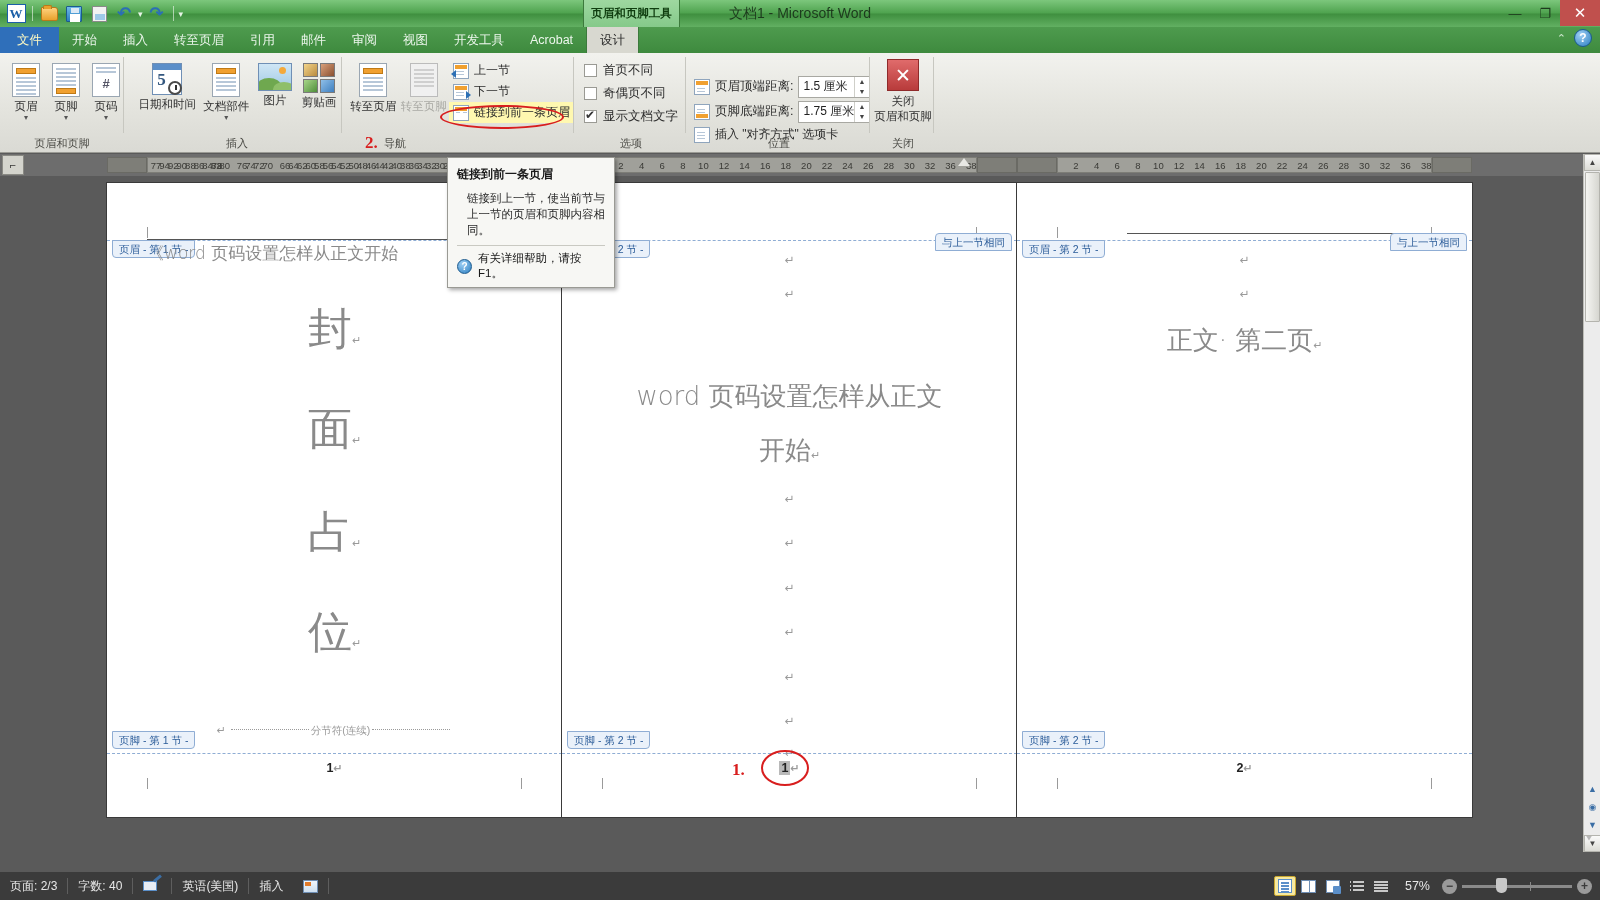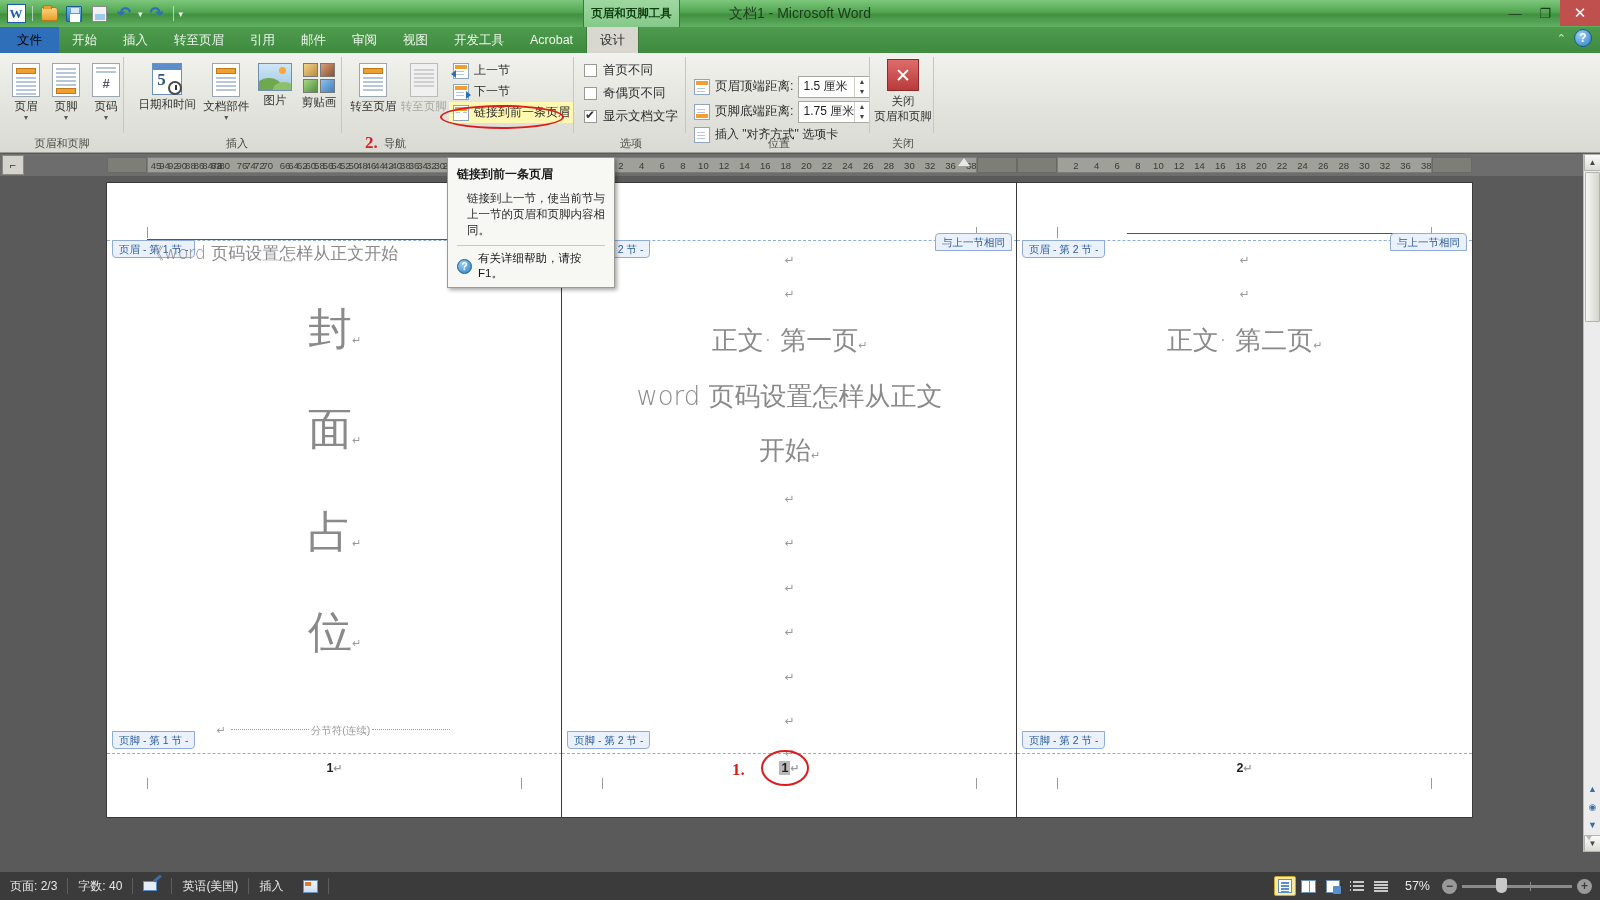--- a/index.html
+++ b/index.html
@@ -59,21 +59,21 @@
   
   .tabstrip {
     position:absolute; left:0; top:27px; width:1600px; height:26px;
     background: linear-gradient(180deg,#4e9b4e,#3e8a3e);
   }
   .tabs { display:flex; align-items:stretch; height:26px; }
   .tab {
     display:flex;align-items:center;padding:0 13px;color:#edf7ed;font-size:12.5px;
     height:26px;
   }
-  .tab.file { background:#2f6fba; color:#000000; padding:12px 17px; }
+  .tab.file { background:#2f6fba; color:#fef9c3; padding:12px 17px; }
   .tab.ctx-active {
     background:#d8d8d0; color:#2b2b2b; border-left:1px solid #3c7a3c; border-right:1px solid #3c7a3c;
   }
   .tab-help {
     position:absolute; right:8px; top:2px; display:flex; align-items:center; gap:8px;
   }
   .chev-up { color:#cfe8cf; font-size:11px; }
   .help-q {
     width:18px;height:18px;border-radius:50%;
     background:radial-gradient(circle at 35% 30%, #9fd0f5, #2b7ec0);
@@ -608,21 +608,21 @@
     <div class="tt-f1">
       <div class="tt-help-ico">?</div>
       <span>有关详细帮助，请按 F1。</span>
     </div>
   </div>
 
   <div class="hruler">
     <div class="tabsel">⌐</div>
     <div class="ruler-margin" style="left:107px;width:40px;"></div>
     <div class="ruler-band" id="hb1" style="left:147px;width:375px;">
-        <span class="tk" style="left: 8px;">45</span>
+        <span class="tk" style="left: 8px;">77</span>
         <span class="tk" style="left: 16.6px;">94</span>
         <span class="tk" style="left: 25.2px;">92</span>
         <span class="tk" style="left: 33.8px;">90</span>
         <span class="tk" style="left: 42.4px;">88</span>
         <span class="tk" style="left: 51px;">86</span>
         <span class="tk" style="left: 59.6px;">84</span>
         <span class="tk" style="left: 68.2px;">82</span>
         <span class="tk" style="left: 76.8px; text-align: right;">80</span>
         <span class="tk" style="left: 69px; text-align: right;">78</span>
         <span class="tk" style="left: 94px;">76</span>
@@ -783,23 +783,20 @@
 
     <div class="page" id="page2">
       <div class="corner-mark" style="left:40px;top:44px;"></div>
       <div class="corner-mark" style="right:40px;top:44px;"></div>
       <div class="hdr-dash" style="left:0;right:0;top:57px;"></div>
       <div class="hf-tag" style="left:5px;top:57px;">页眉 - 第 2 节 -</div>
       <div class="hf-tag right" style="right:5px;top:50px;">与上一节相同</div>
       <div class="p-line" style="top:70px;">↵</div>
 
       <div class="p-line" style="top:104px;">↵</div>
-      <div class="bodytext" style="left:0;right:0;top:140px;font-size:26px;">
-        <span>正文· 第一页</span><span class="pilcrow">↵</span>
-      </div>
       <div class="bodytext" style="left:0;right:0;top:196px;font-size:26px;">
         <span>word 页码设置怎样从正文</span>
       </div>
       <div class="bodytext" style="left:0;right:0;top:250px;font-size:26px;">
         <span>开始</span><span class="pilcrow">↵</span>
       </div>
 
       <div class="p-line" style="top:309px;">↵</div>
       <div class="p-line" style="top:353px;">↵</div>
       <div class="p-line" style="top:398px;">↵</div>

